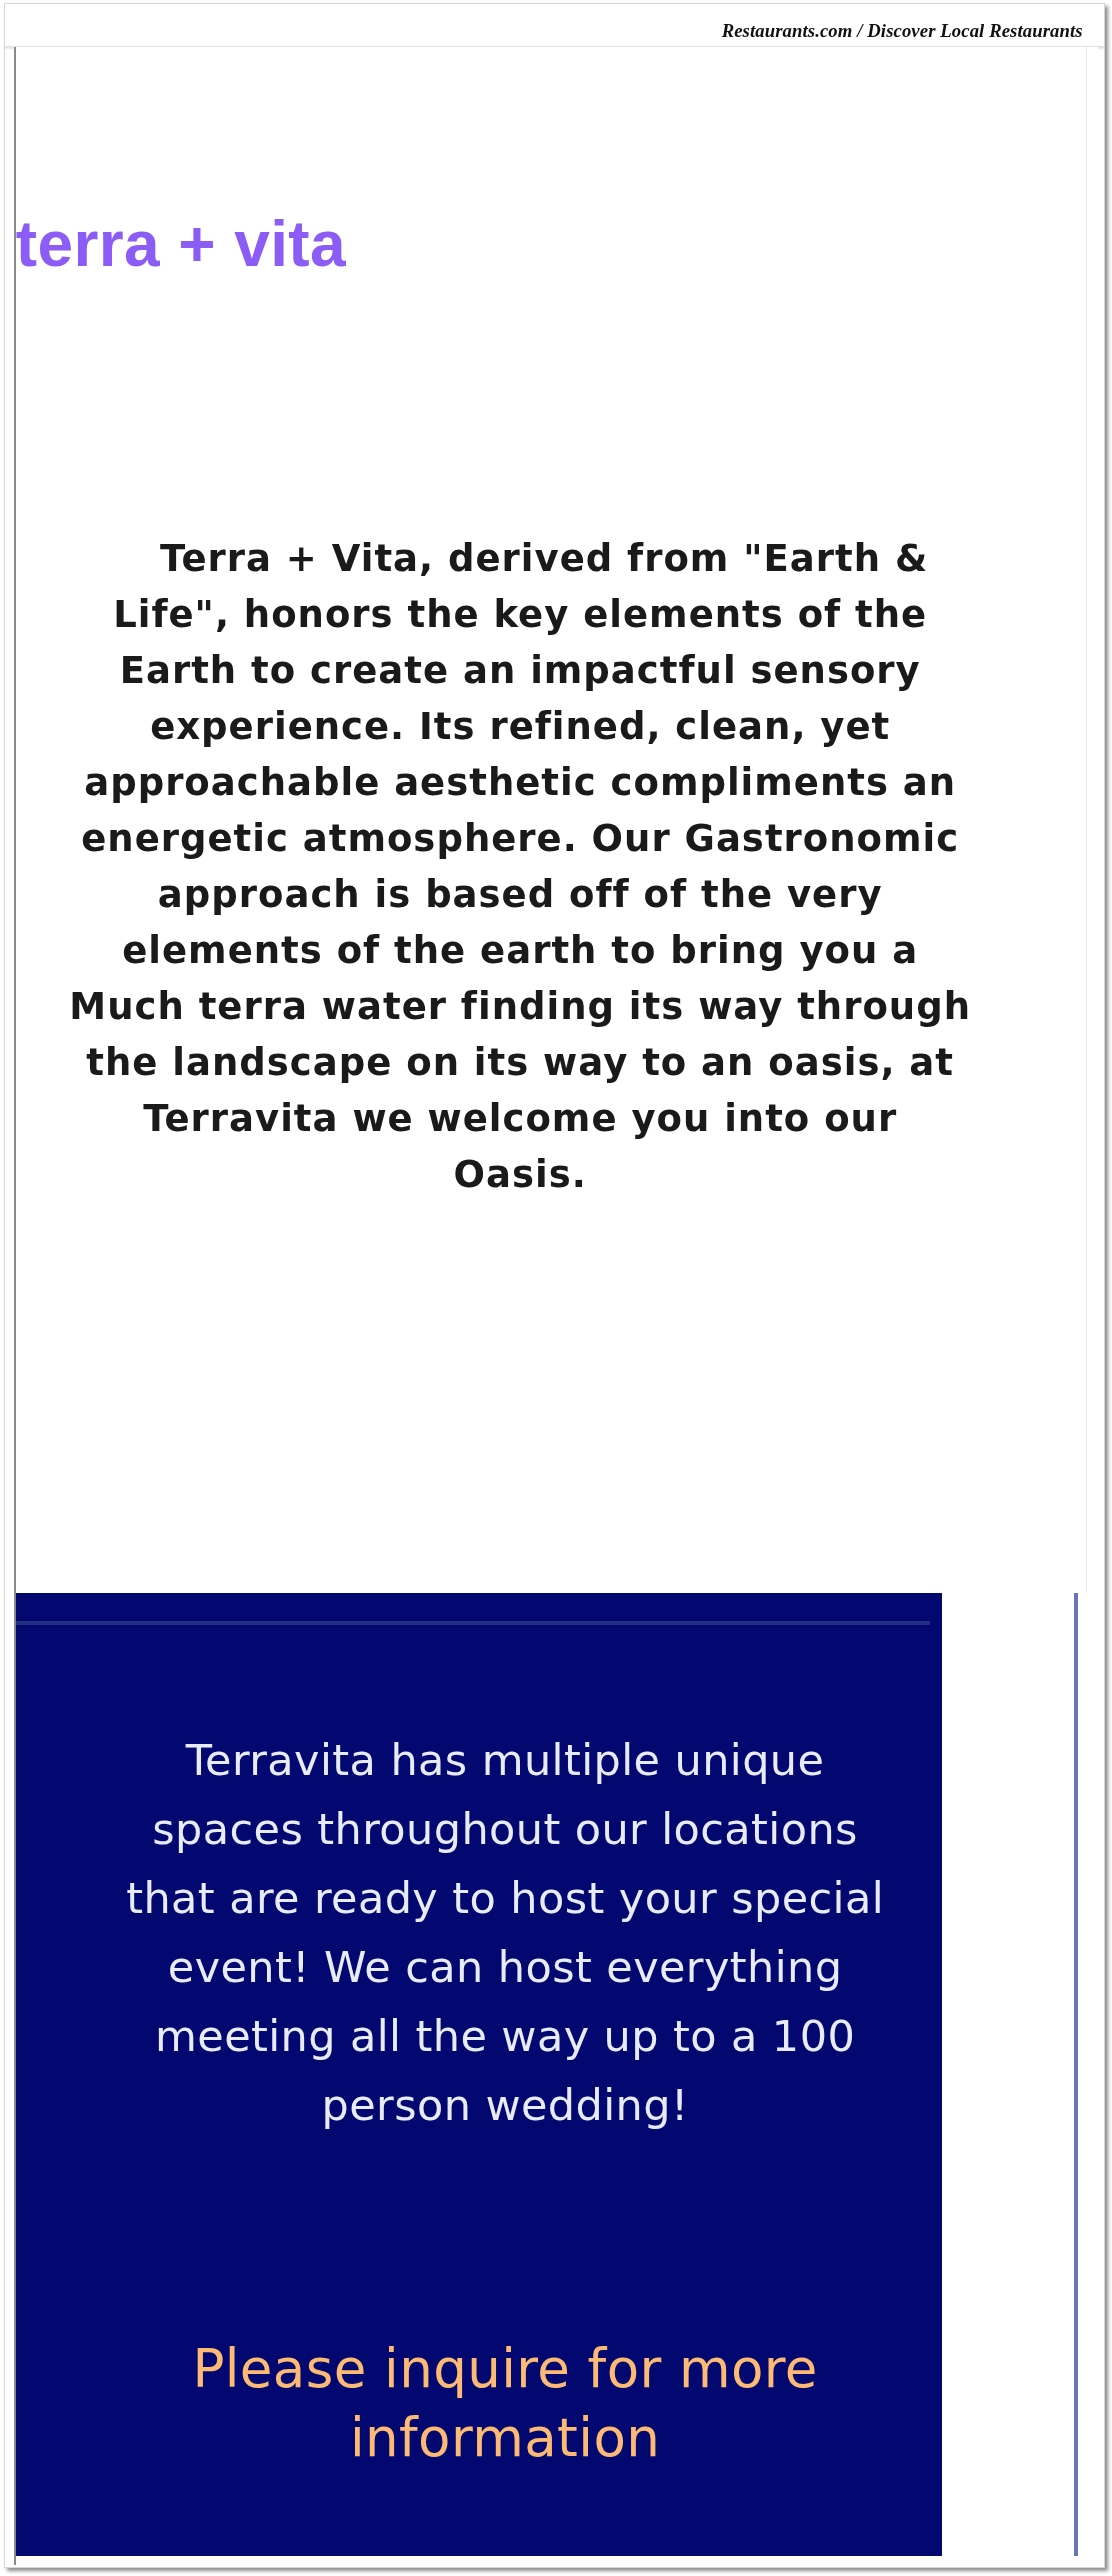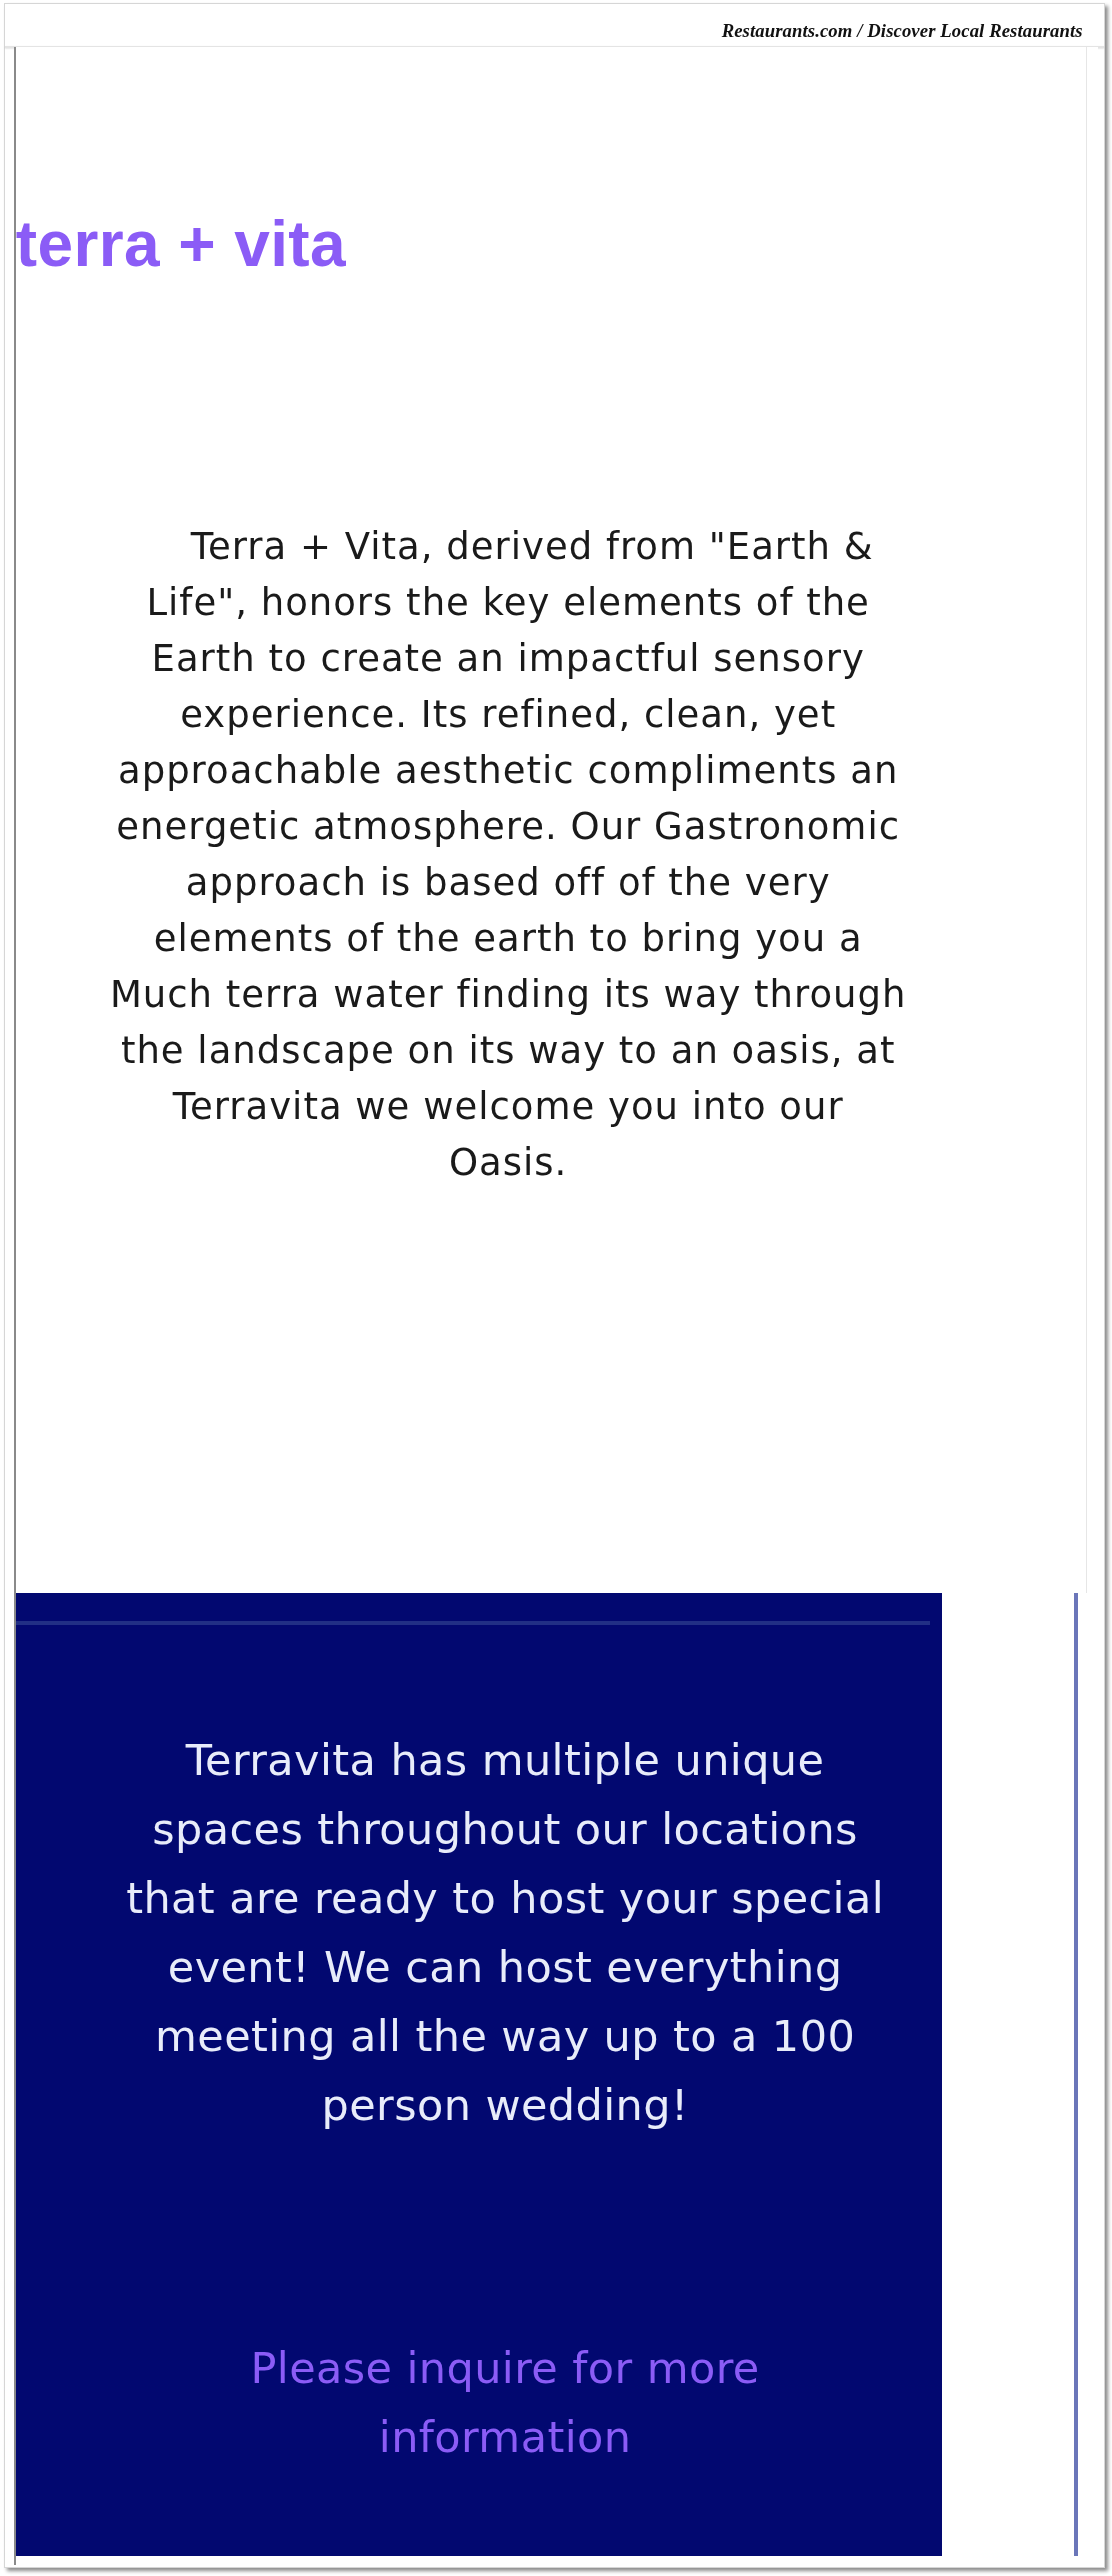--- a/index.html
+++ b/index.html
@@ -77,27 +77,28 @@
       color: #8b5cf6;
       letter-spacing: 0.4px;
       line-height: 1;
       margin-top: 19px;
     }
     .intro {
       position: absolute;
       left: 37px;
       width: 911px;
       top: 472px;
-      margin: 0;
+      margin: 12px;
       text-align: center;
       font-family: "DejaVu Sans", sans-serif;
       font-size: 37px;
       line-height: 56px;
       color: #1a1a1a;
       letter-spacing: 1px;
+      font-weight: bold;
     }
     .intro .line { display: block; white-space: nowrap; }
     .intro .line.indent { padding-left: 48px; }
 
     
     .events-panel {
       position: absolute;
       left: 0;
       top: 1546px;
       width: 926px;
@@ -137,23 +138,23 @@
     }
     .events-text .line { display: block; white-space: nowrap; }
     .inquire-text {
       position: absolute;
       left: 22.4px;
       width: 934px;
       top: 741px;
       margin: 0;
       text-align: center;
       font-family: "DejaVu Sans", sans-serif;
-      font-size: 43px;
+      font-size: 53px;
       line-height: 69px;
-      color: #8b5cf6;
+      color: #fdba74;
       letter-spacing: 0.4px;
     }
     .inquire-text .line { display: block; white-space: nowrap; }
   </style>
 </head>
 <body>
 
 <div class="frame">
   <div class="site-header">Restaurants.com / Discover Local Restaurants</div>
   <div class="header-rule"></div>

